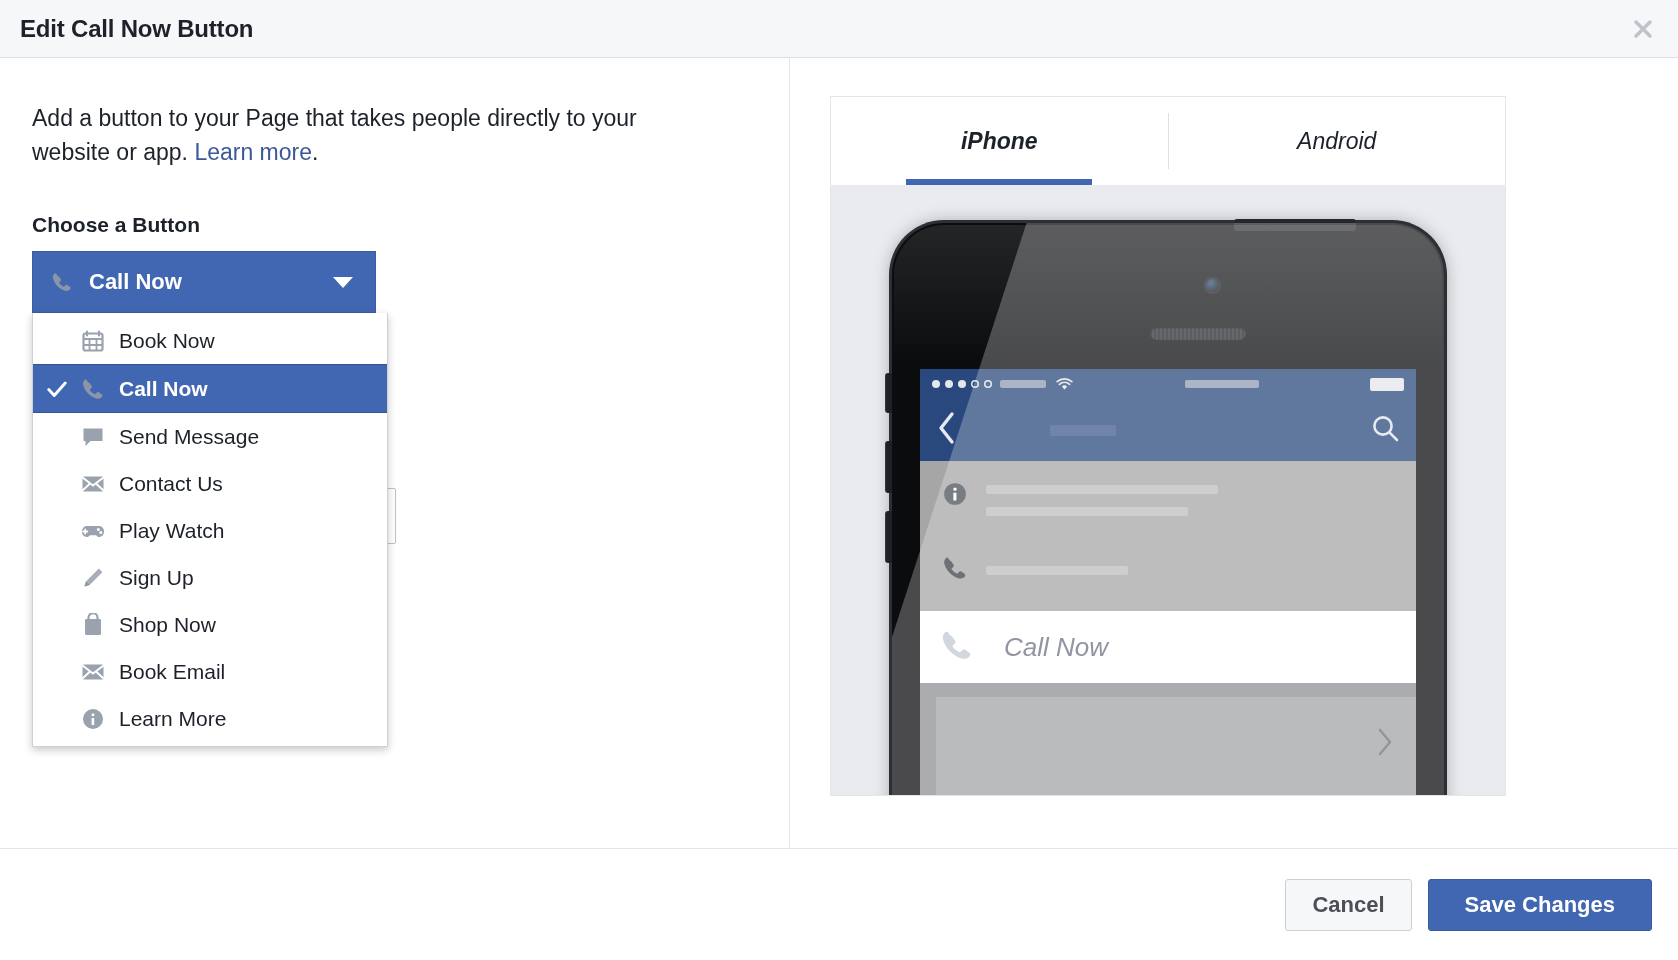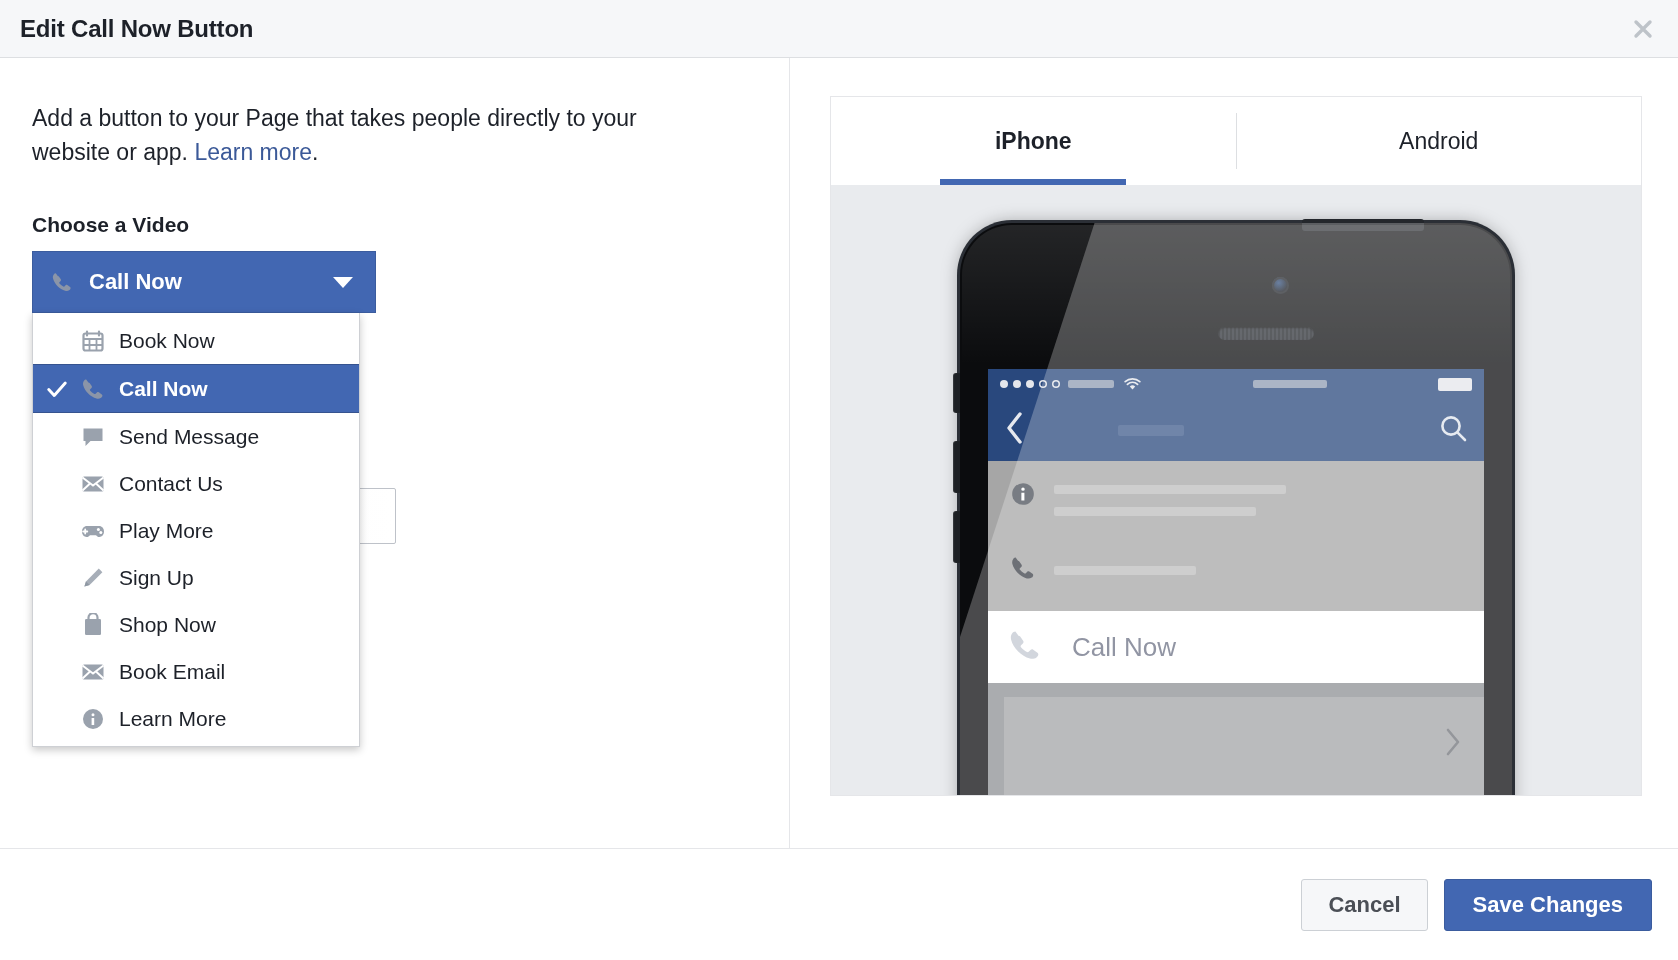--- a/index.html
+++ b/index.html
@@ -151,21 +151,21 @@
     border-left: 10px solid transparent;
     border-right: 10px solid transparent;
     border-top: 11px solid #ffffff;
     margin-right: 6px;
   }
 
   .dropdown-menu {
     position: absolute;
     top: 62px;
     left: 0;
-    width: 328px;
+    width: 356px;
     background: #ffffff;
     border: 1px solid #ced0d4;
     border-top: none;
     box-shadow: 0 3px 8px rgba(0,0,0,0.22);
     box-sizing: border-box;
     padding: 4px 0 4px 0;
   }
 
   .menu-item {
     height: 47px;
@@ -201,25 +201,26 @@
     font-weight: bold;
     border-top: 1px solid #36538f;
     border-bottom: 1px solid #36538f;
     height: 49px;
   }
 
   
   .preview-card {
     border: 1px solid #e5e6e9;
     background: #1d4ed8;
-    width: 812px;
+    width: 676px;
     height: 700px;
     box-sizing: border-box;
     overflow: hidden;
     position: relative;
+    font-style: italic;
   }
 
   .preview-tabs {
     height: 88px;
     display: flex;
     background: #ffffff;
     position: relative;
     z-index: 3;
   }
   .preview-tab {
@@ -483,21 +484,21 @@
     border: 1px solid #ccd0d5;
     color: #4b4f56;
     height: 52px;
     padding: 0 26px;
   }
   .btn-primary {
     background: #4267b2;
     border: 1px solid #3b5c9e;
     color: #ffffff;
     height: 52px;
-    padding: 0 28px;
+    padding: 0 36px;
   }
 </style>
 </head>
 <body>
 
 <div class="dialog">
 
   <div class="dialog-header">
     <div class="dialog-title">Edit Call Now Button</div>
     <div class="close-btn">
@@ -506,21 +507,21 @@
       </svg>
     </div>
   </div>
 
   <div class="dialog-body">
 
     <div class="col-left">
 
       <p class="intro"><span>Add a button to your Page that takes people directly to your website or app. </span><a href="#">Learn more</a><span>.</span></p>
 
-      <div class="section-label">Choose a Video</div>
+      <div class="section-label">Choose a Button</div>
 
       <div class="hidden-input"></div>
 
       <div class="dropdown-wrap">
 
         <div class="dropdown-button">
           <span class="dd-icon">
             <svg width="22" height="22" viewBox="0 0 24 24" aria-hidden="true">
               <path d="M7.2 3.4c-.9 0-1.7.5-2.2 1.3C4 6.1 3.8 7.7 4.2 9.3c.8 3.1 2.7 6 5 8.3 2.3 2.3 5.2 4.2 8.3 5 1.6.4 3.2.2 4.6-.8.8-.5 1.3-1.3 1.3-2.2 0-.5-.2-.9-.6-1.2l-3-2.1c-.6-.4-1.4-.3-1.9.2l-1.3 1.3c-.3.3-.8.4-1.2.2-1.7-.9-3.2-2.1-4.4-3.6-.2-.4-.1-.9.2-1.2l1.3-1.3c.5-.5.6-1.3.2-1.9l-2.1-3c-.3-.4-.7-.6-1.2-.6z" transform="translate(-2,-1)" fill="#8b95a8"></path>
             </svg>
@@ -582,21 +583,21 @@
           <div class="menu-item">
             <span class="check-col"></span>
             <span class="icon-col">
               <svg width="26" height="22" viewBox="0 0 26 22" aria-hidden="true">
                 <path d="M7 6h12c3 0 5 2.4 5 5.6s-2 5.4-4.6 5.4c-1.6 0-2.4-.9-3.3-1.8h-6.2C9 16.1 8.2 17 6.6 17 4 17 2 14.8 2 11.6S4 6 7 6z" fill="#9aa2ad"></path>
                 <path d="M5.2 9.4v4.2M3.1 11.5h4.2" stroke="#ffffff" stroke-width="1.8" stroke-linecap="round"></path>
                 <circle cx="18.4" cy="9.6" r="1.5" fill="#ffffff"></circle>
                 <circle cx="20.8" cy="12.6" r="1.5" fill="#ffffff"></circle>
               </svg>
             </span>
-            <span class="label-col">Play More</span>
+            <span class="label-col">Play Watch</span>
           </div>
 
           <div class="menu-item">
             <span class="check-col"></span>
             <span class="icon-col">
               <svg width="24" height="24" viewBox="0 0 24 24" aria-hidden="true">
                 <path d="M17.8 2.6 L21.4 6.2 L8.6 19 L3.4 20.6 L5 15.4z" fill="#a7aeb8"></path>
                 <path d="M3.4 20.6 L5 15.4 L8.6 19z" fill="#8f98a3"></path>
               </svg>
             </span>

